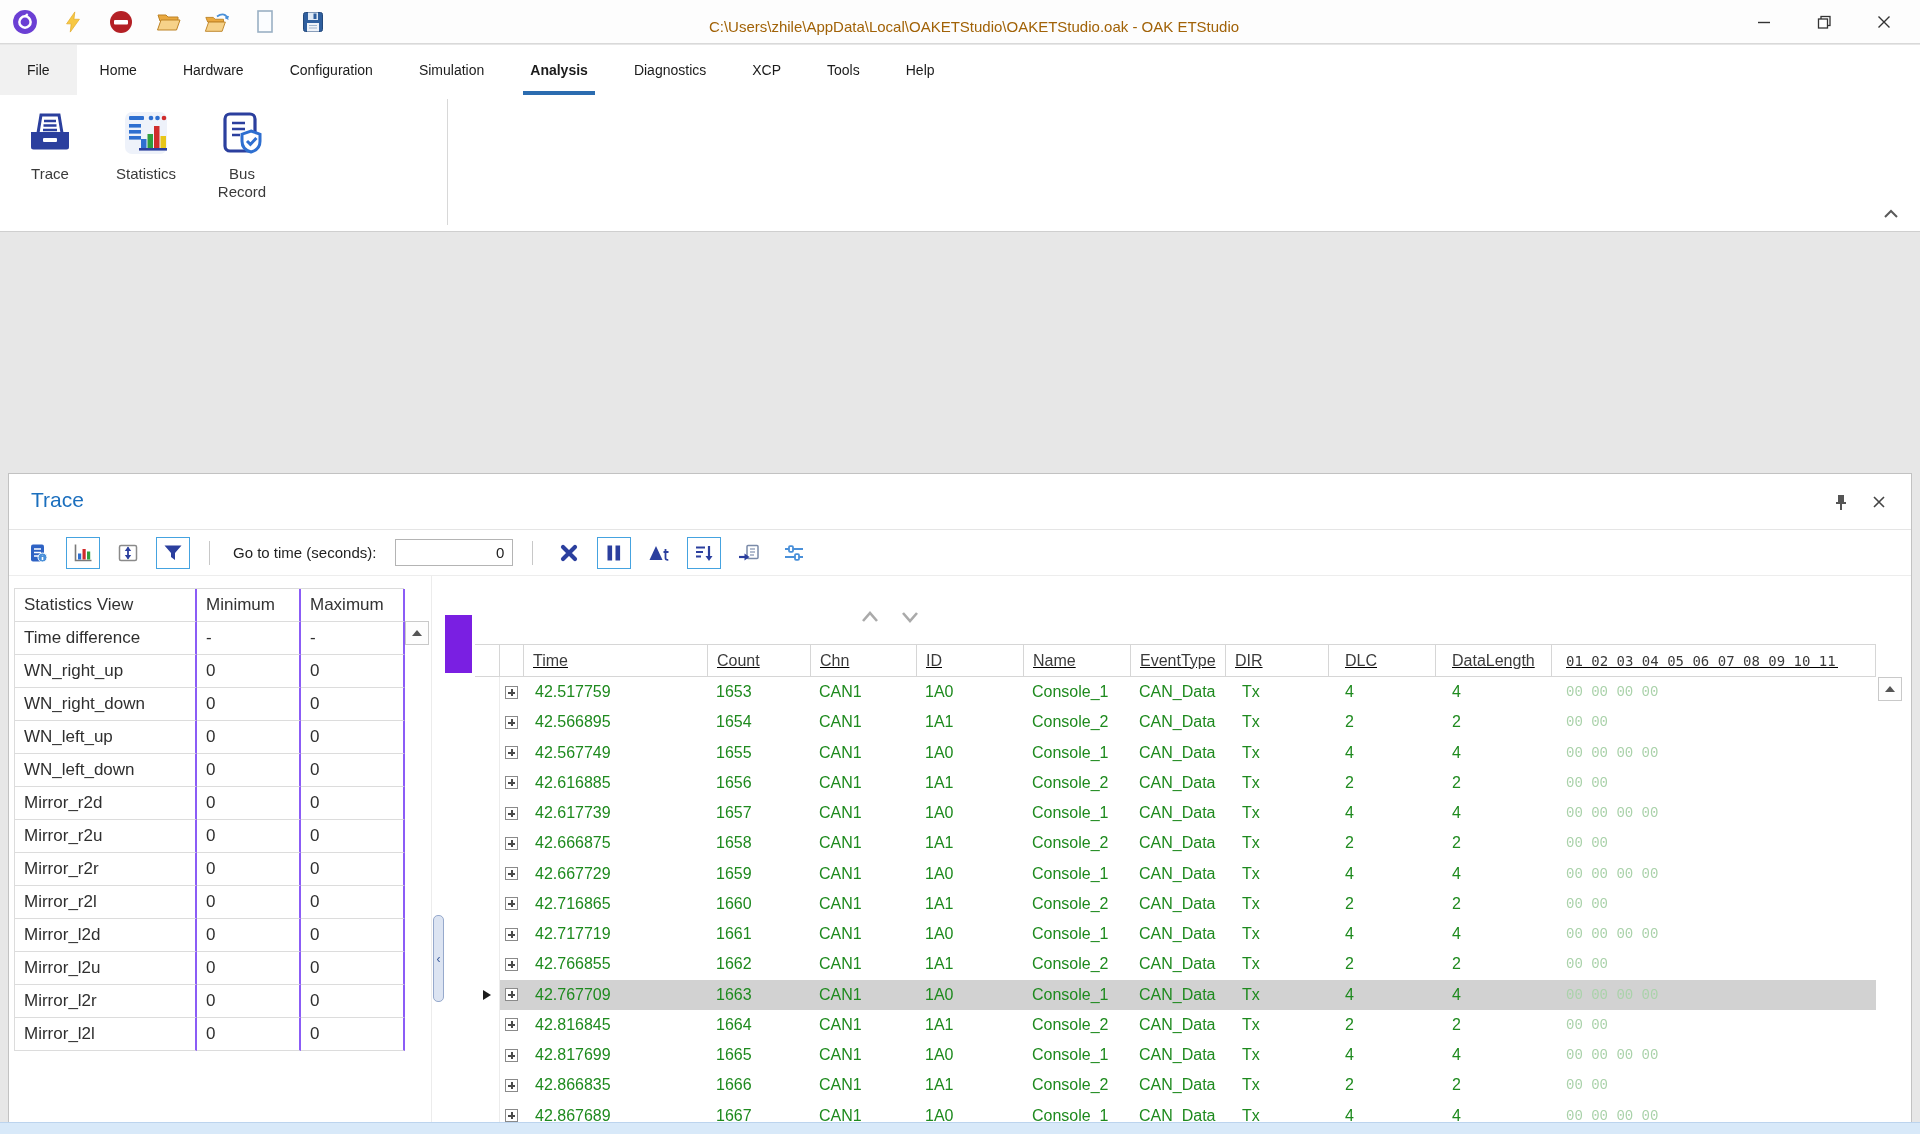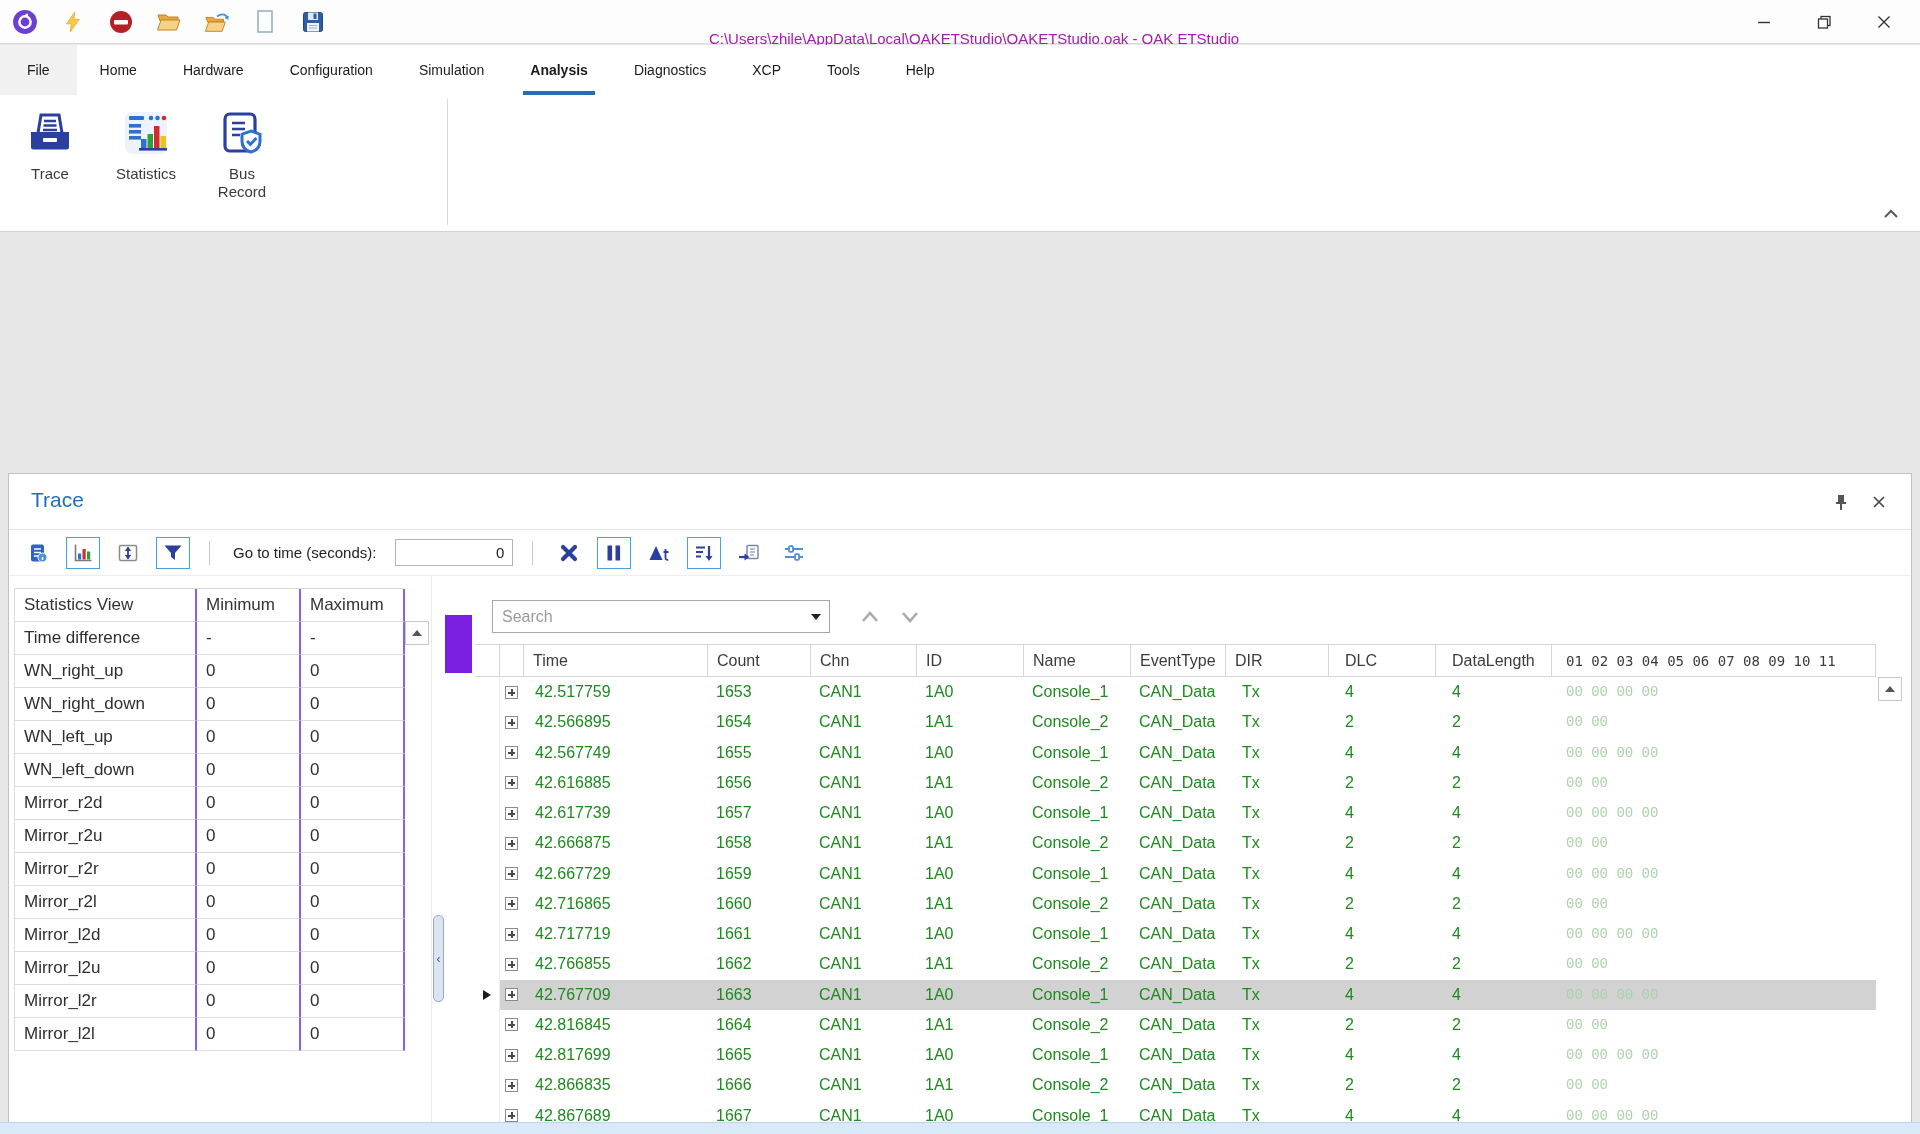--- a/index.html
+++ b/index.html
@@ -4,22 +4,22 @@
 <style>
   * { box-sizing: border-box; margin: 0; padding: 0; }
   html,body { width:1920px; height:1134px; overflow:hidden; background:#e7e7e7;
     font-family:"Liberation Sans", sans-serif; }
 
   
   .titlebar { position:absolute; top:0; left:0; width:1920px; height:44px; background:#fdfdfd;
     border-bottom:1px solid #d9d9d9; }
   .qat { position:absolute; left:12px; top:0; height:44px; display:flex; align-items:center; gap:22px; }
   .qat .qbtn { width:26px; height:26px; display:flex; align-items:center; justify-content:center; }
-  .win-title { position:absolute; left:0; top:16px; width:100%; height:44px; display:flex;
-    align-items:center; justify-content:center; font-size:15px; color:#a21caf; pointer-events:none;padding-left:28px; }
+  .win-title { position:absolute; left:0; top:4px; width:100%; height:44px; display:flex;
+    align-items:center; justify-content:center; font-size:15px; color:#a16207; pointer-events:none;padding-left:28px; }
   .winbtns { position:absolute; right:6px; top:0; height:44px; display:flex; }
   .wbtn { width:60px; height:44px; display:flex; align-items:center; justify-content:center; }
 
   
   .menubar { position:absolute; top:45px; left:0; width:1920px; height:50px; background:#ffffff;
     display:flex; align-items:stretch; }
   .menu-item { display:flex; align-items:center; padding:0 23px; font-size:14px; color:#1b1b1b;
     position:relative; }
   .menu-item.file { background:#f1f1f1; padding:0 27px; }
   .menu-item.active { font-weight:bold; }
@@ -95,21 +95,21 @@
     color:#333; font-family:"Liberation Sans",sans-serif; }
   .search-input::placeholder { color:#9a9a9a; }
   .combo-arrow { width:26px; display:flex; align-items:center; justify-content:center; }
   .chev { position:absolute; top:4px; width:28px; height:26px; display:flex; align-items:center;
     justify-content:center; }
   .chev-up { left:420px; } .chev-down { left:460px; }
 
   .trace-table { position:absolute; left:39px; top:68px; width:1401px; }
   .thead, .trow { display:grid;
     grid-template-columns:25px 24px 184px 103px 106px 107px 107px 95px 103px 107px 116px minmax(0,1fr); }
-  .thead { height:33px; border-top:1px solid #d6d6d6; }
+  .thead { height:33px; border-top:1px solid #d6d6d6;text-decoration:underline; }
   .hc { border-right:1px solid #d6d6d6; border-bottom:1px solid #d6d6d6; display:flex;
     align-items:center; padding-left:9px; font-size:16px; color:#3c3c3c; background:#fff;
     white-space:nowrap; overflow:hidden; }
   .hc.pad16 { padding-left:16px; }
   .hc.stub { padding-left:0; }
   .mono-clip { font-family:"DejaVu Sans Mono",monospace; font-size:14px; color:#3c3c3c;
     display:inline-block; width:272px; overflow:hidden; white-space:nowrap; }
 
   .trow { height:30.25px; }
   .tcell { display:flex; align-items:center; padding-left:8px; font-size:16px; color:#1e8a1e;
@@ -451,26 +451,20 @@
       </div>
 
       <div class="splitter">
         <div class="splitter-handle">‹</div>
       </div>
 
       <div class="trace-region">
         <div class="purple-bar"></div>
 
         <div class="search-row">
-          <div class="search-combo">
-            <input class="search-input" placeholder="Search" style="">
-            <span class="combo-arrow">
-                <span class="tri-down" style="border-top-color:#222;"></span>
-              </span>
-          </div>
           <span class="chev chev-up">
             <svg width="18" height="12" viewBox="0 0 18 12">
                 <polyline points="2,10 9,2 16,10" fill="none" stroke="#aaaaaa" stroke-width="2.6"></polyline>
               </svg>
           </span>
           <span class="chev chev-down">
             <svg width="18" height="12" viewBox="0 0 18 12">
                 <polyline points="2,2 9,10 16,2" fill="none" stroke="#aaaaaa" stroke-width="2.6"></polyline>
               </svg>
           </span>

